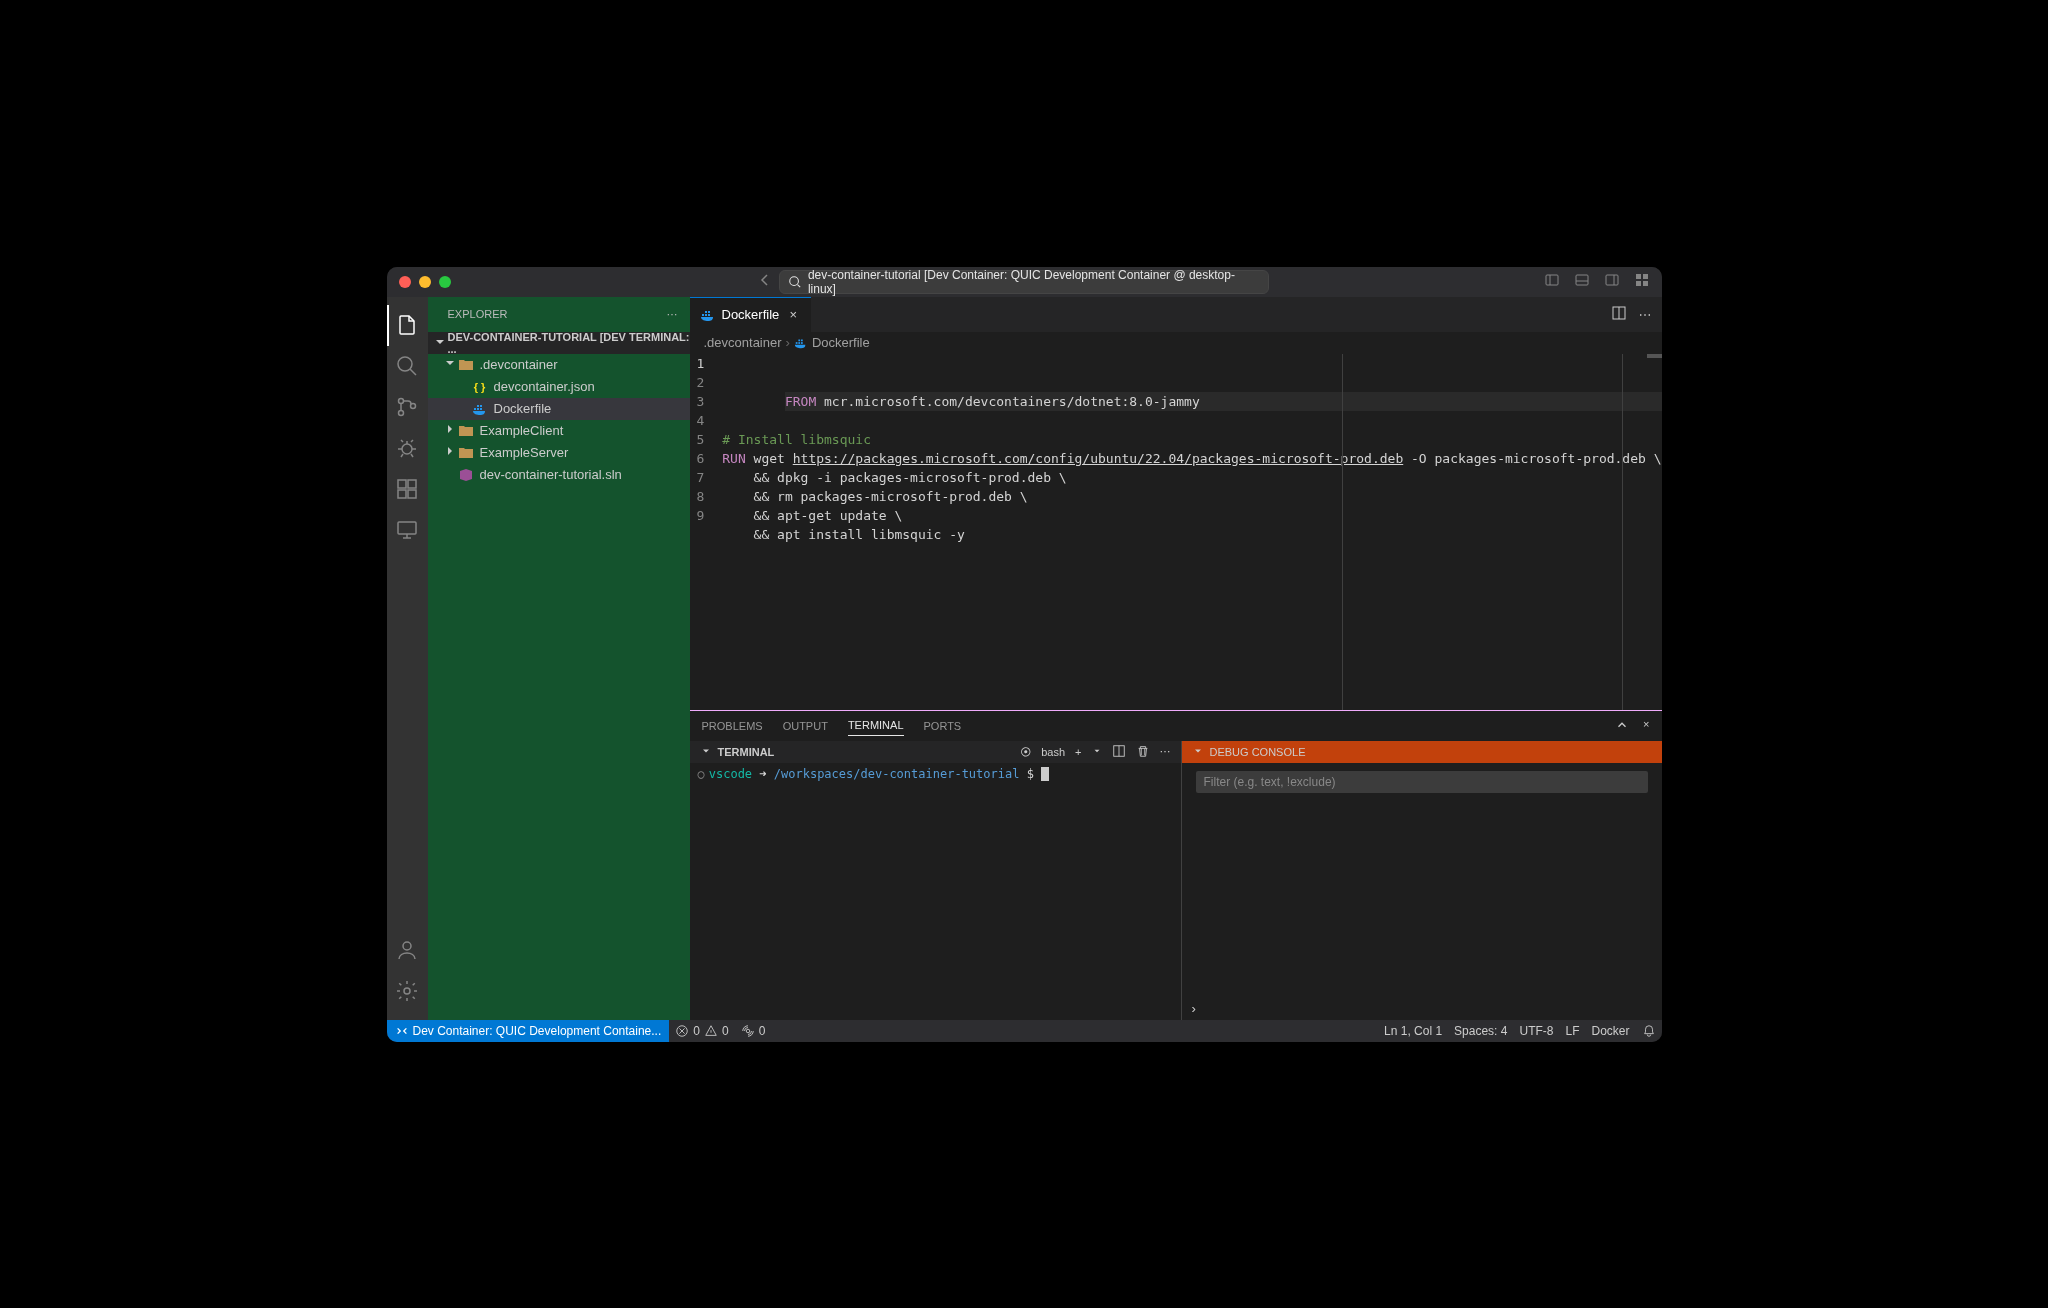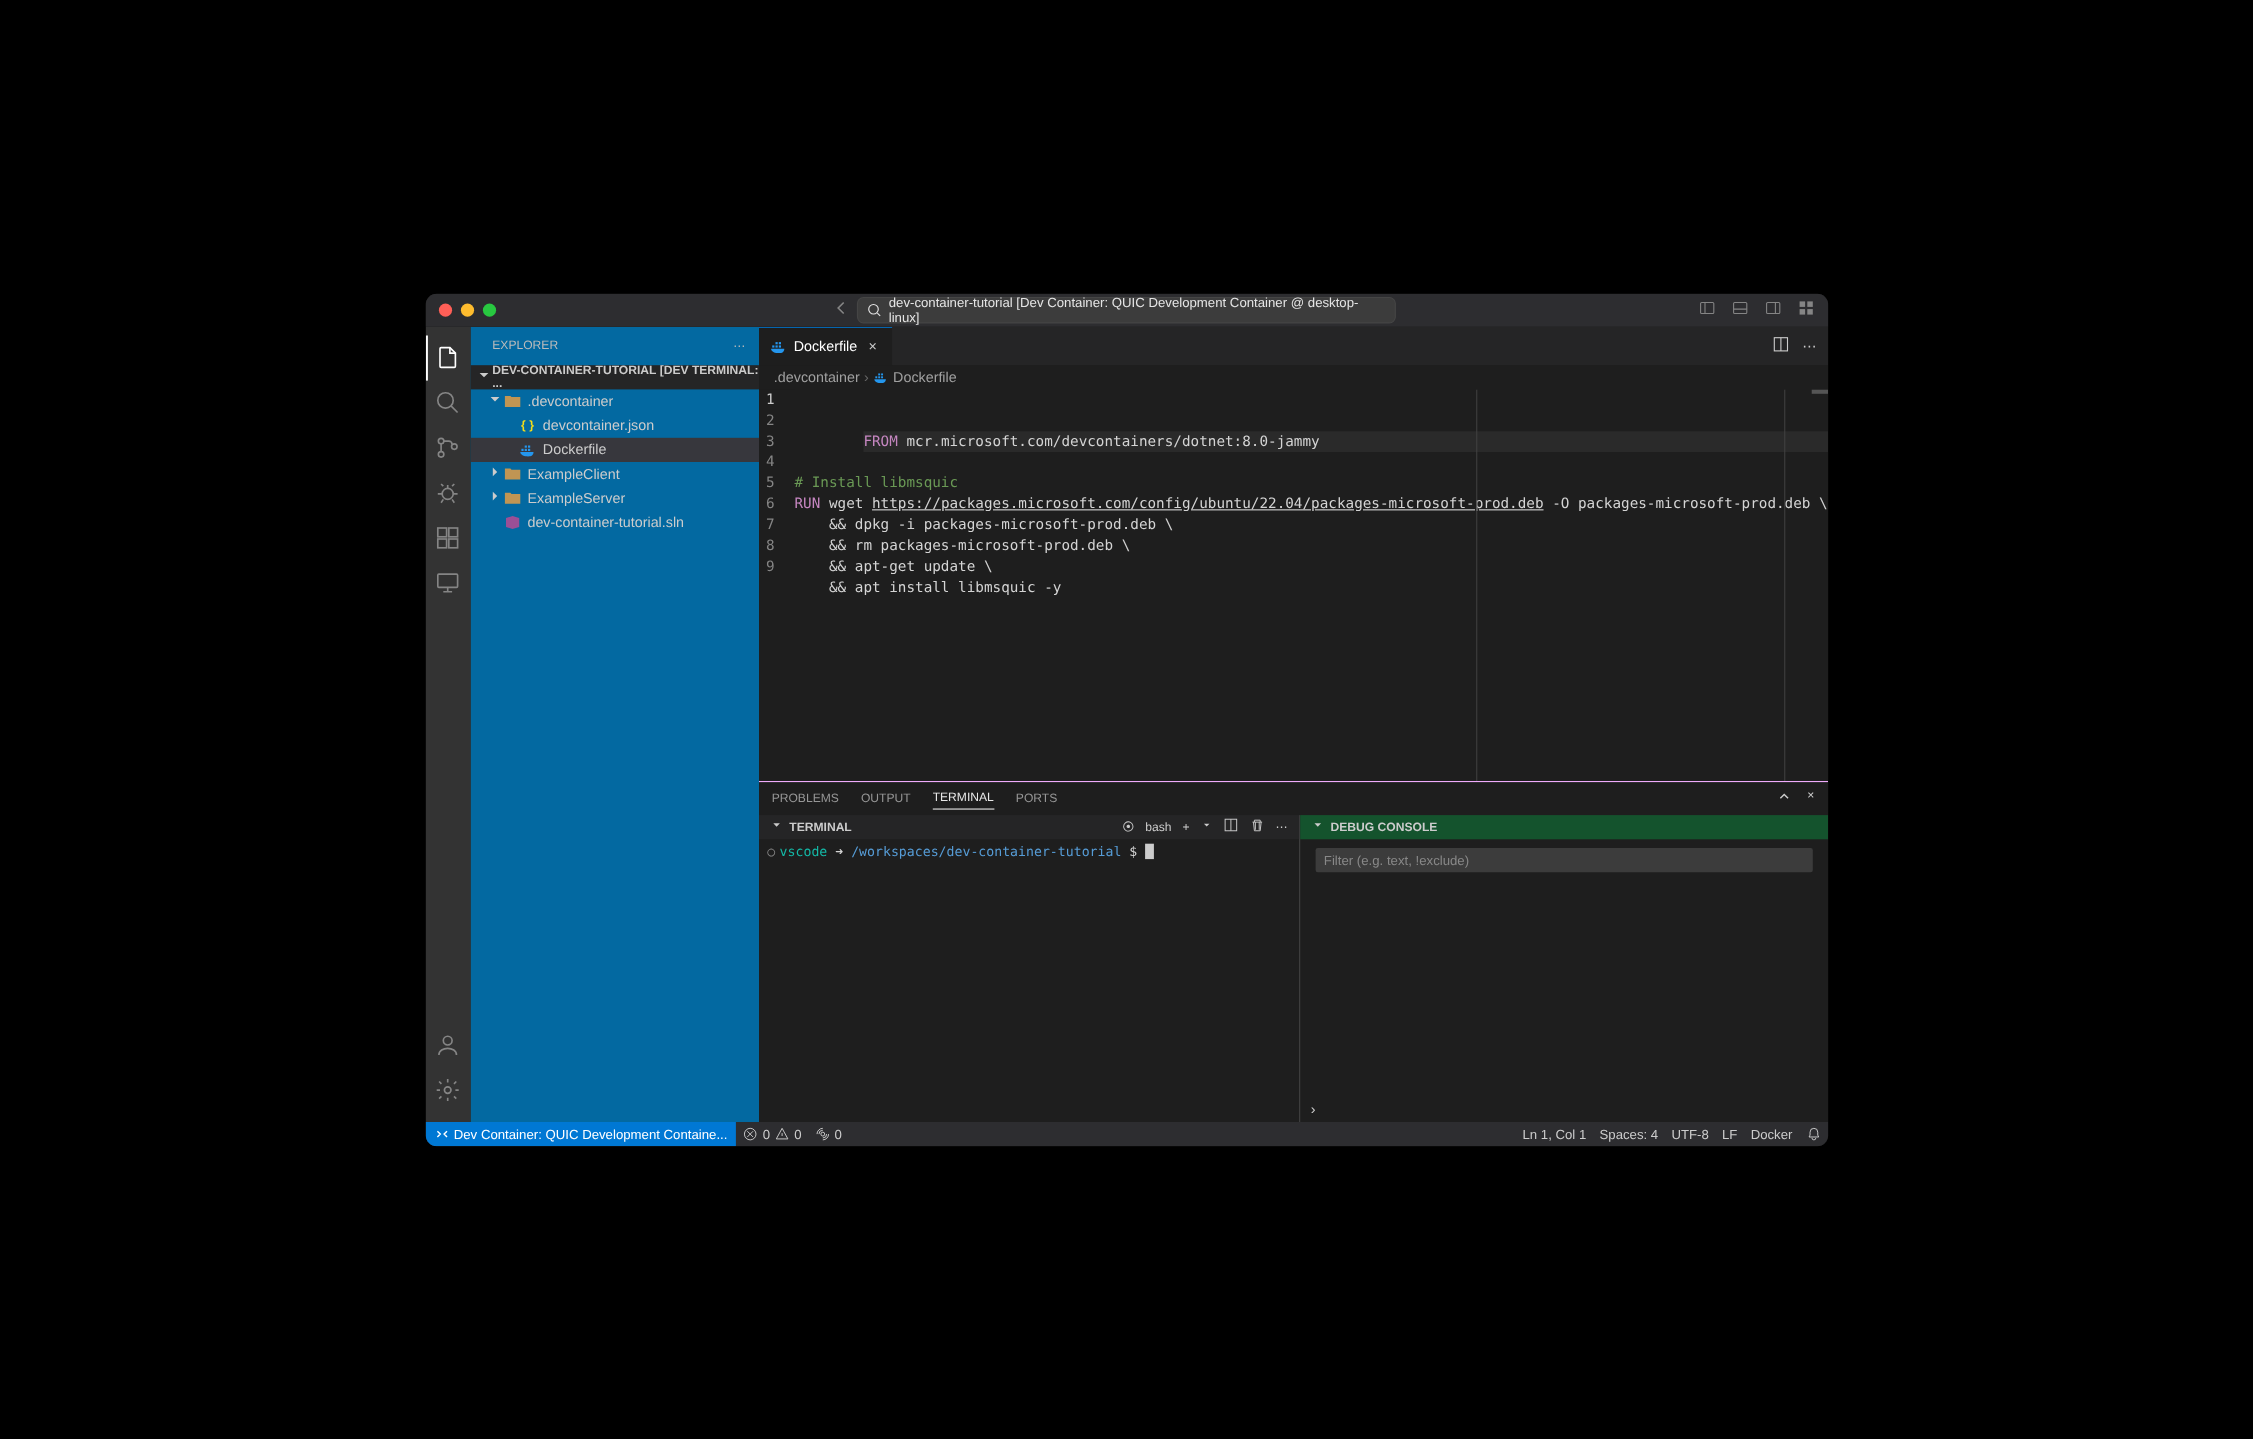--- a/index.html
+++ b/index.html
@@ -97,21 +97,21 @@
   top: 0;
   bottom: 0;
   width: 2px;
   background: #ffffff;
 }
 .activitybar svg { width: 24px; height: 24px; }
 .activitybar .bottom { margin-top: auto; margin-bottom: 8px; display: flex; flex-direction: column; }
 
 .sidebar {
   width: 262px;
-  background: #0369a1;
+  background: #14532d;
   display: flex;
   flex-direction: column;
 }
 .sidebar-header {
   height: 35px;
   display: flex;
   align-items: center;
   justify-content: space-between;
   padding: 0 12px 0 20px;
   font-size: 11px;
@@ -261,23 +261,23 @@
 .term-path { color:#569cd6;}
 .term-dollar{color:#d4d4d4;}
 .term-cursor { display:inline-block; width:8px; height:14px; background:#cccccc; vertical-align:middle;}
 .term-circle { color:#888; margin-right:4px; }
 .debug-pane { width:480px; display:flex; flex-direction:column;}
 .debug-header{
   height:22px;
   display:flex;
   align-items:center;
   padding:0 10px;
-  background:#14532d;
+  background:#c2410c;
   font-size:11px;
-  font-weight:bold;
+  font-weight:normal;
   gap:6px;
 }
 .debug-filter {
   margin:8px 14px;
   background:#3c3c3c;
   border:none;
   color:#cccccc;
   padding:4px 8px;
   font-size:12px;
   border-radius:2px;

